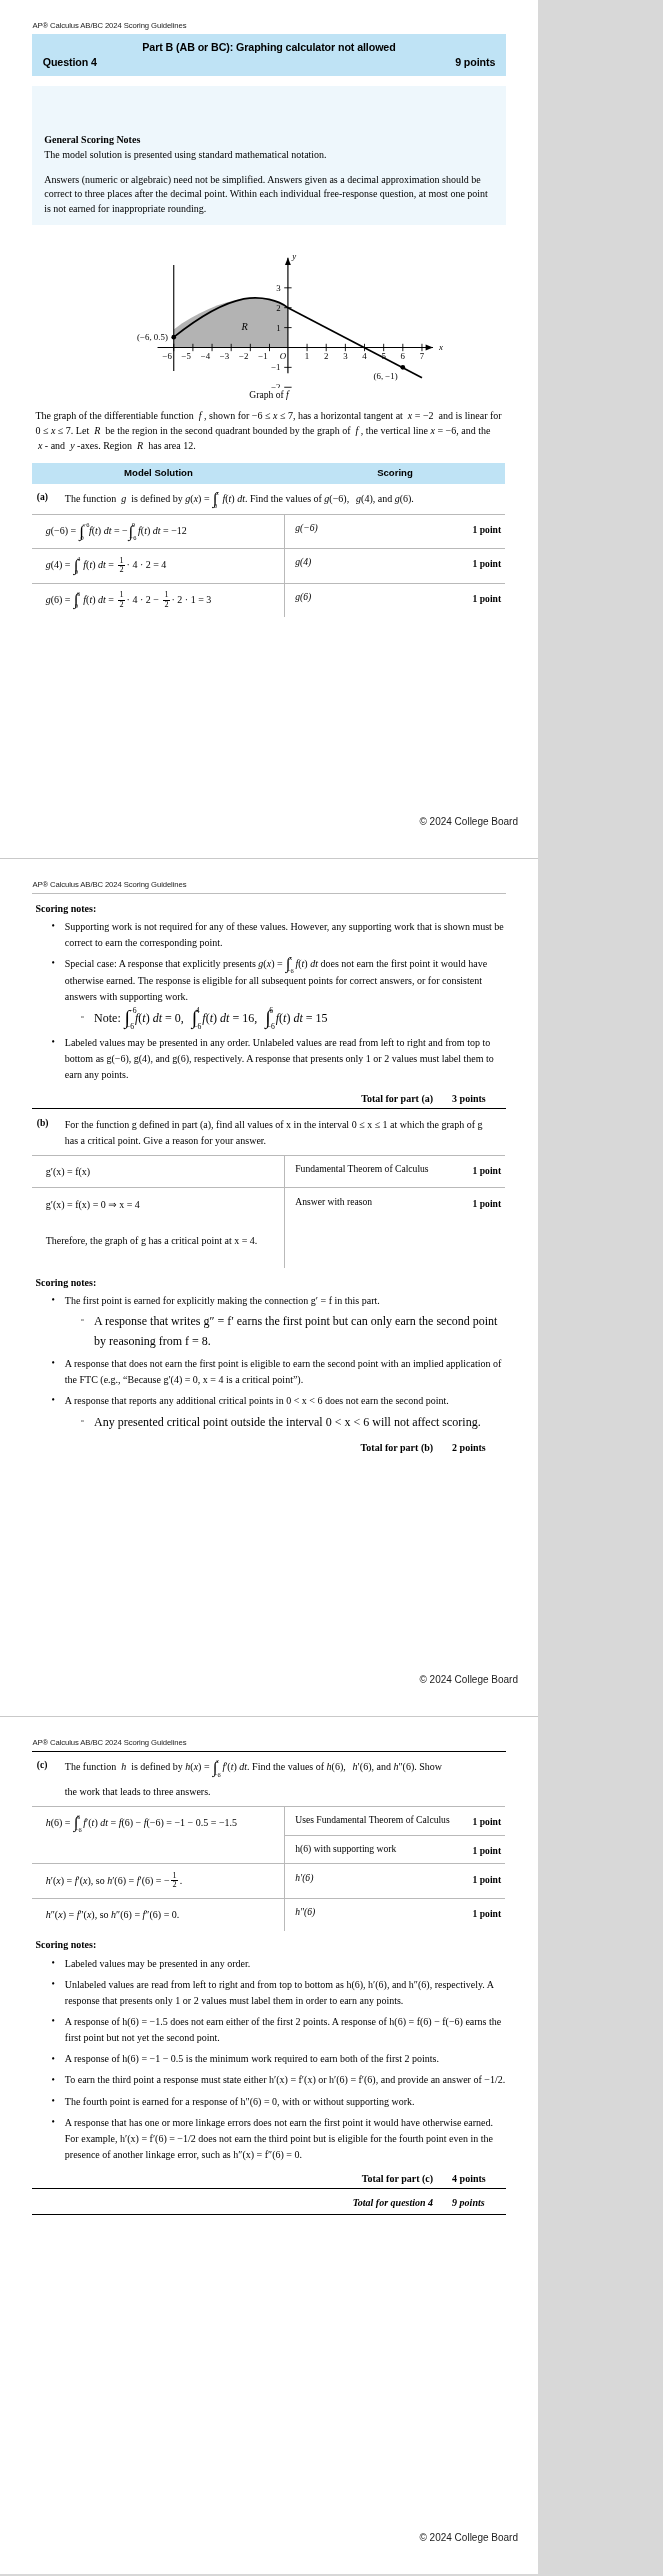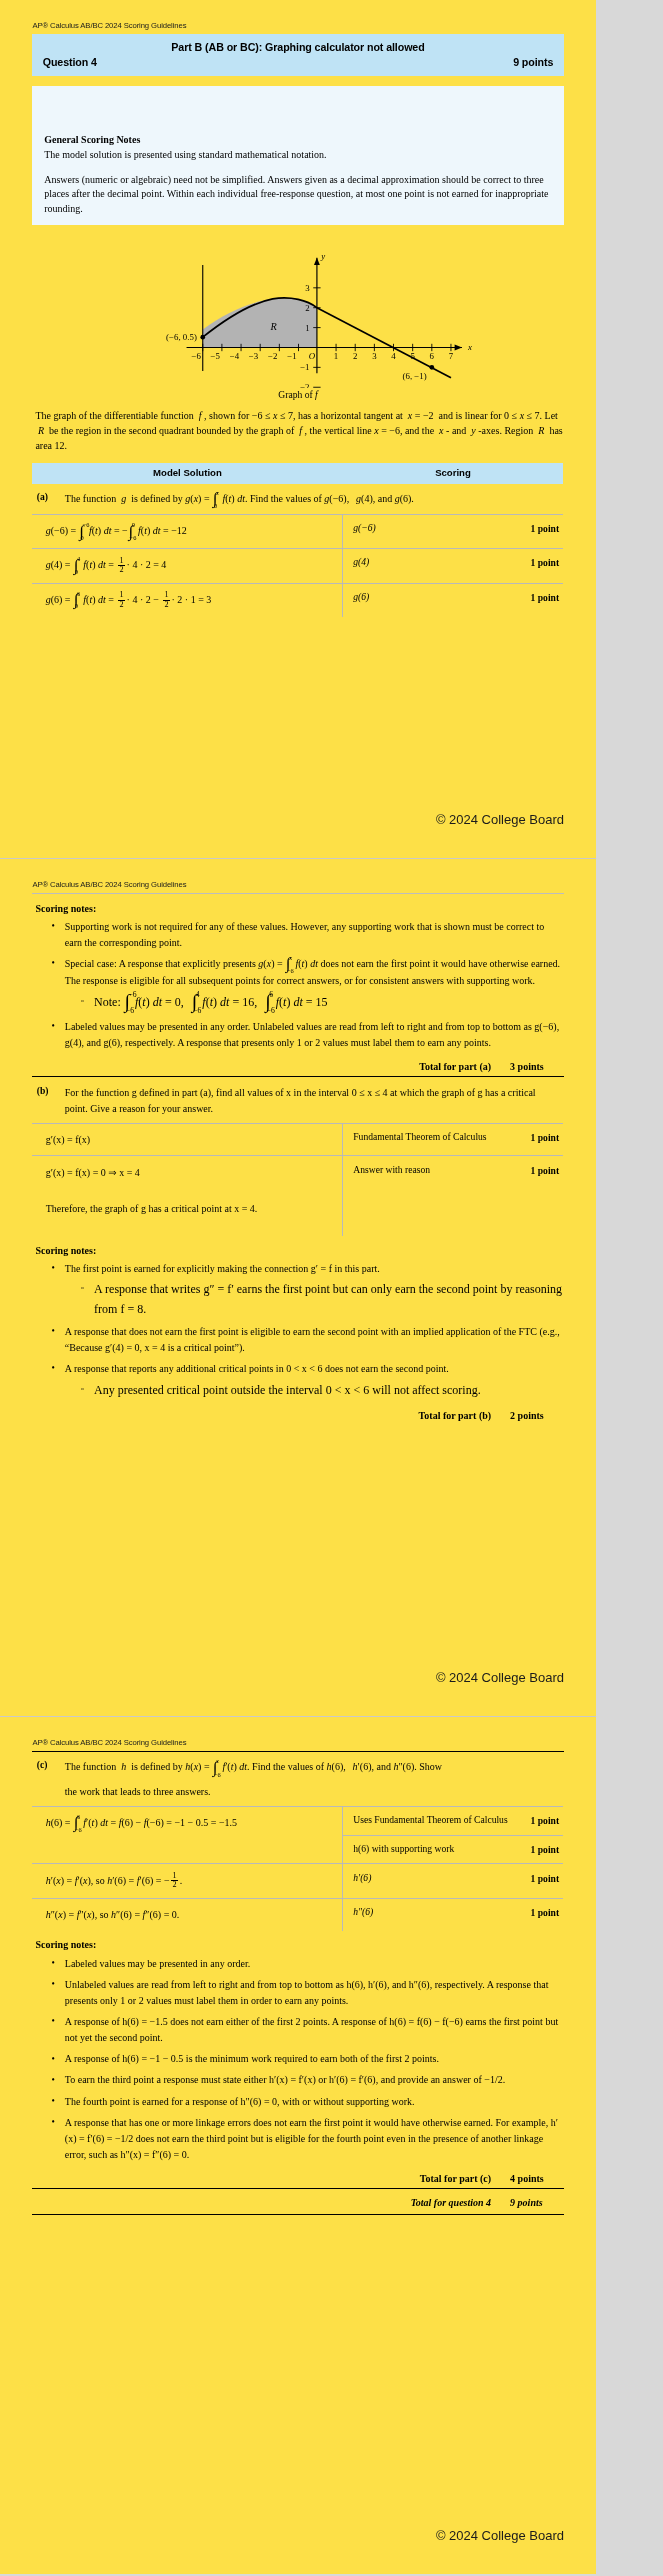--- a/index.html
+++ b/index.html
@@ -4,23 +4,23 @@
 <style>
   * { box-sizing: border-box; }
   html, body { margin:0; padding:0; }
   body {
     width:664px;
     background:#d8d8d8;
     font-family:"Liberation Serif", serif;
     color:#000;
   }
   .page {
-    width:596px;
+    width:538px;
     height:858px;
-    background:#fde047;
+    background:#ffffff;
     position:relative;
     padding:20.6px 29.5px 0 29.5px;
     overflow:hidden;
   }
   .page + .page { border-top:0.7px solid #c9c9c9; }
 
   .runhead {
     font-family:"Liberation Sans", sans-serif;
     font-size:7.7px;
     letter-spacing:-0.1px;
@@ -99,21 +99,21 @@
     border-top:0.7px solid #b9b9b9;
     border-right:0.7px solid #b9b9b9;
     line-height:1.7;
   }
   .score {
     font-size:9.6px;
     padding:7.4px 4.4px 7.4px 10.3px;
     border-top:0.7px solid #b9b9b9;
     width:221px;
   }
-  .score .row { display:flex; justify-content:space-between; align-items:center; gap:4px; }
+  .score .row { display:flex; justify-content:space-between; align-items:flex-end; gap:4px; }
   .score .pts { font-weight:bold; white-space:nowrap; }
   .score .desc { line-height:1.35; }
 
   .notes-hd { font-weight:bold; font-size:10px; margin:8.8px 2.9px 1.5px 5.9px; }
   ul.notes { margin:2.9px 2.9px 0 22px; padding:0; list-style:none; }
   ul.notes > li {
     position:relative; font-size:10px; line-height:1.6;
     margin:5.2px 0 0 0; padding-left:13.3px;
   }
   ul.notes > li:before {
@@ -137,23 +137,23 @@
 
   .grandtotal {
     display:flex; justify-content:flex-end; gap:19px;
     font-weight:bold; font-size:10px;
     margin:7.4px 7.4px 0 2.9px;
     font-style:italic;
   }
   .grandtotal .pts { min-width:49px; text-align:left; }
 
   .copyright {
-    position:absolute; right:32px; bottom:31px;
+    position:absolute; right:20px; bottom:31px;
     font-family:"Liberation Sans", sans-serif;
-    font-size:13px; color:#1b1b1b;
+    font-size:10px; color:#1b1b1b;
   }
 
   
   .mi { font-style:italic; font-family:"Liberation Serif", serif; }
   .frac {
     display:inline-block; vertical-align:middle;
     text-align:center; font-size:0.82em; line-height:1.05;
     margin:0 1.5px; position:relative; top:-0.05em;
   }
   .frac .num { display:block; padding:0 1.5px; }
@@ -348,21 +348,21 @@
   <div class="total">
     <span>Total for part (a)</span>
     <span class="pts">3 points</span>
   </div>
   <div class="rule-thick"></div>
 
   <table class="sg" style="margin-top:0;">
     <tbody>
         <tr>
       <td class="partlabel">(b)</td>
-      <td class="prompt" colspan="2">For the function  g  defined in part (a), find all values of  x  in the interval  0 ≤ x ≤ 4  at which the graph of  g  has a critical point. Give a reason for your answer.</td>
+      <td class="prompt" colspan="2">For the function  g  defined in part (a), find all values of  x  in the interval  0 ≤ x ≤ 1  at which the graph of  g  has a critical point. Give a reason for your answer.</td>
     </tr>
     <tr>
       <td class="sol" colspan="2">g′(x) = f(x)</td>
       <td class="score">
         <div class="row">
           <span class="desc">Fundamental Theorem of Calculus</span>
           <span class="pts">1 point</span>
         </div>
       </td>
     </tr>

